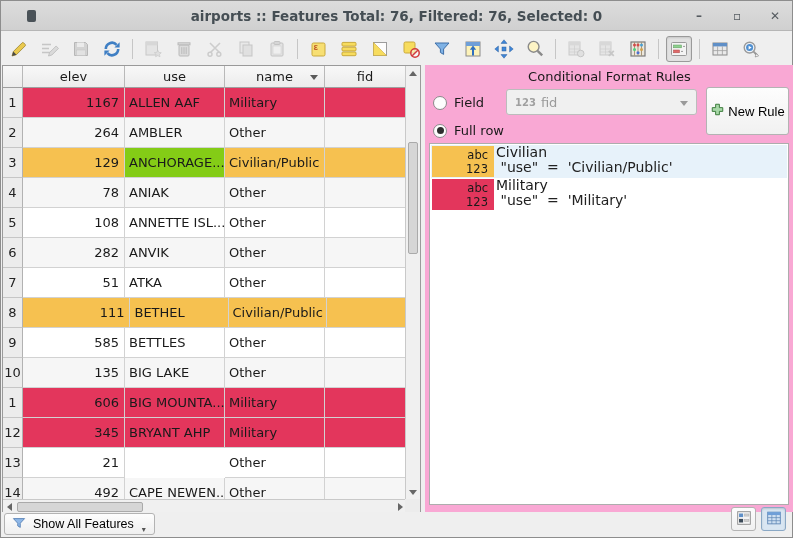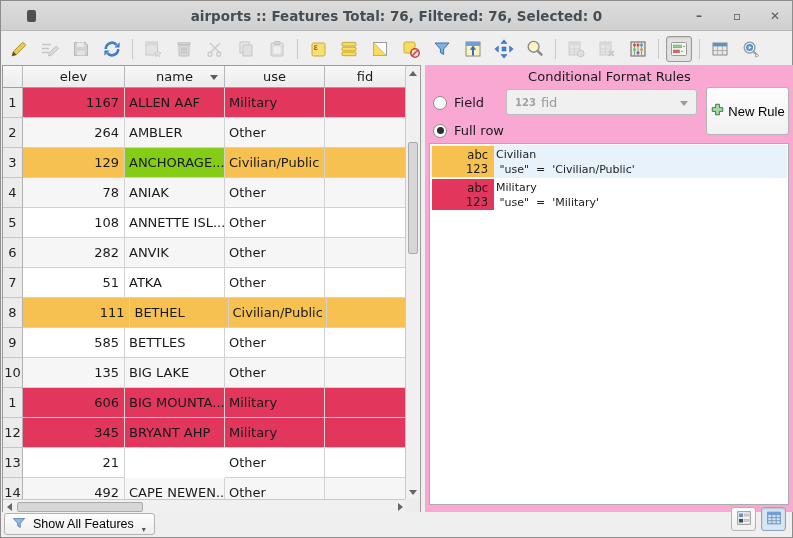--- a/index.html
+++ b/index.html
@@ -81,21 +81,21 @@
     display:flex; align-items:center; justify-content:center; gap:3px; font-size:13px; }
   .newrule-btn svg { width:15px; height:15px; }
 
   .rules-box { position:absolute; left:4px; top:78px; right:5px; bottom:7px; background:#fff;
     border:1px solid #adadad; overflow:hidden; padding:1px; }
   .rule-row { display:flex; height:33px; align-items:stretch; }
   .rule-row.selected { background:#e7f2fa; }
   .swatch { width:62px; margin:1px 2px 1px 1px; display:flex; flex-direction:column;
     align-items:flex-end; justify-content:center; padding-right:6px; font-size:11.5px;
     line-height:14px; color:#1a1a1a; }
-  .rule-text { display:flex; flex-direction:column; justify-content:center; font-size:11px; }
+  .rule-text { display:flex; flex-direction:column; font-size:14px; }
   .rule-name { line-height:15px; }
   .rule-cond { line-height:15px; white-space:pre; color:#222; }
 
   
   .statusbar { position:absolute; left:0; right:0; bottom:0; height:25px; background:#efefef; }
   .filter-btn { position:absolute; left:3px; top:1px; height:22px; padding:0 8px 0 6px;
     border:1px solid #b3b3b3; border-radius:3px; background:linear-gradient(#fdfdfd,#efefef);
     display:flex; align-items:center; gap:6px; font-size:12.5px; }
   .filter-btn svg { width:16px; height:16px; }
   .dd-mark { font-size:8px; color:#555; align-self:flex-end; margin-left:2px; }
@@ -349,25 +349,25 @@
 
   <div class="table-frame">
     <div class="tbl-header" id="tbl-header">
         <div class="hcell" style="width: 20px;">
           <span></span>
         </div>
         <div class="hcell" style="width: 102px;">
           <span>elev</span>
         </div>
         <div class="hcell" style="width: 100px;">
+          <span>use</span>
+        </div>
+        <div class="hcell" style="width: 100px;">
           <span>name</span>
           <span class="sort-arrow"></span>
-        </div>
-        <div class="hcell" style="width: 100px;">
-          <span>use</span>
         </div>
         <div class="hcell" style="width: 81px;">
           <span>fid</span>
         </div>
       </div>
     <div class="tbl-body" id="tbl-body">
         <div class="trow">
           <div class="tcell c-num" style="width: 20px;">1</div>
           <div class="tcell c-elev" style="width: 102px; background: rgb(227, 54, 92);">1167</div>
           <div class="tcell c-left" style="width: 100px; background: rgb(227, 54, 92);">ALLEN AAF</div>

